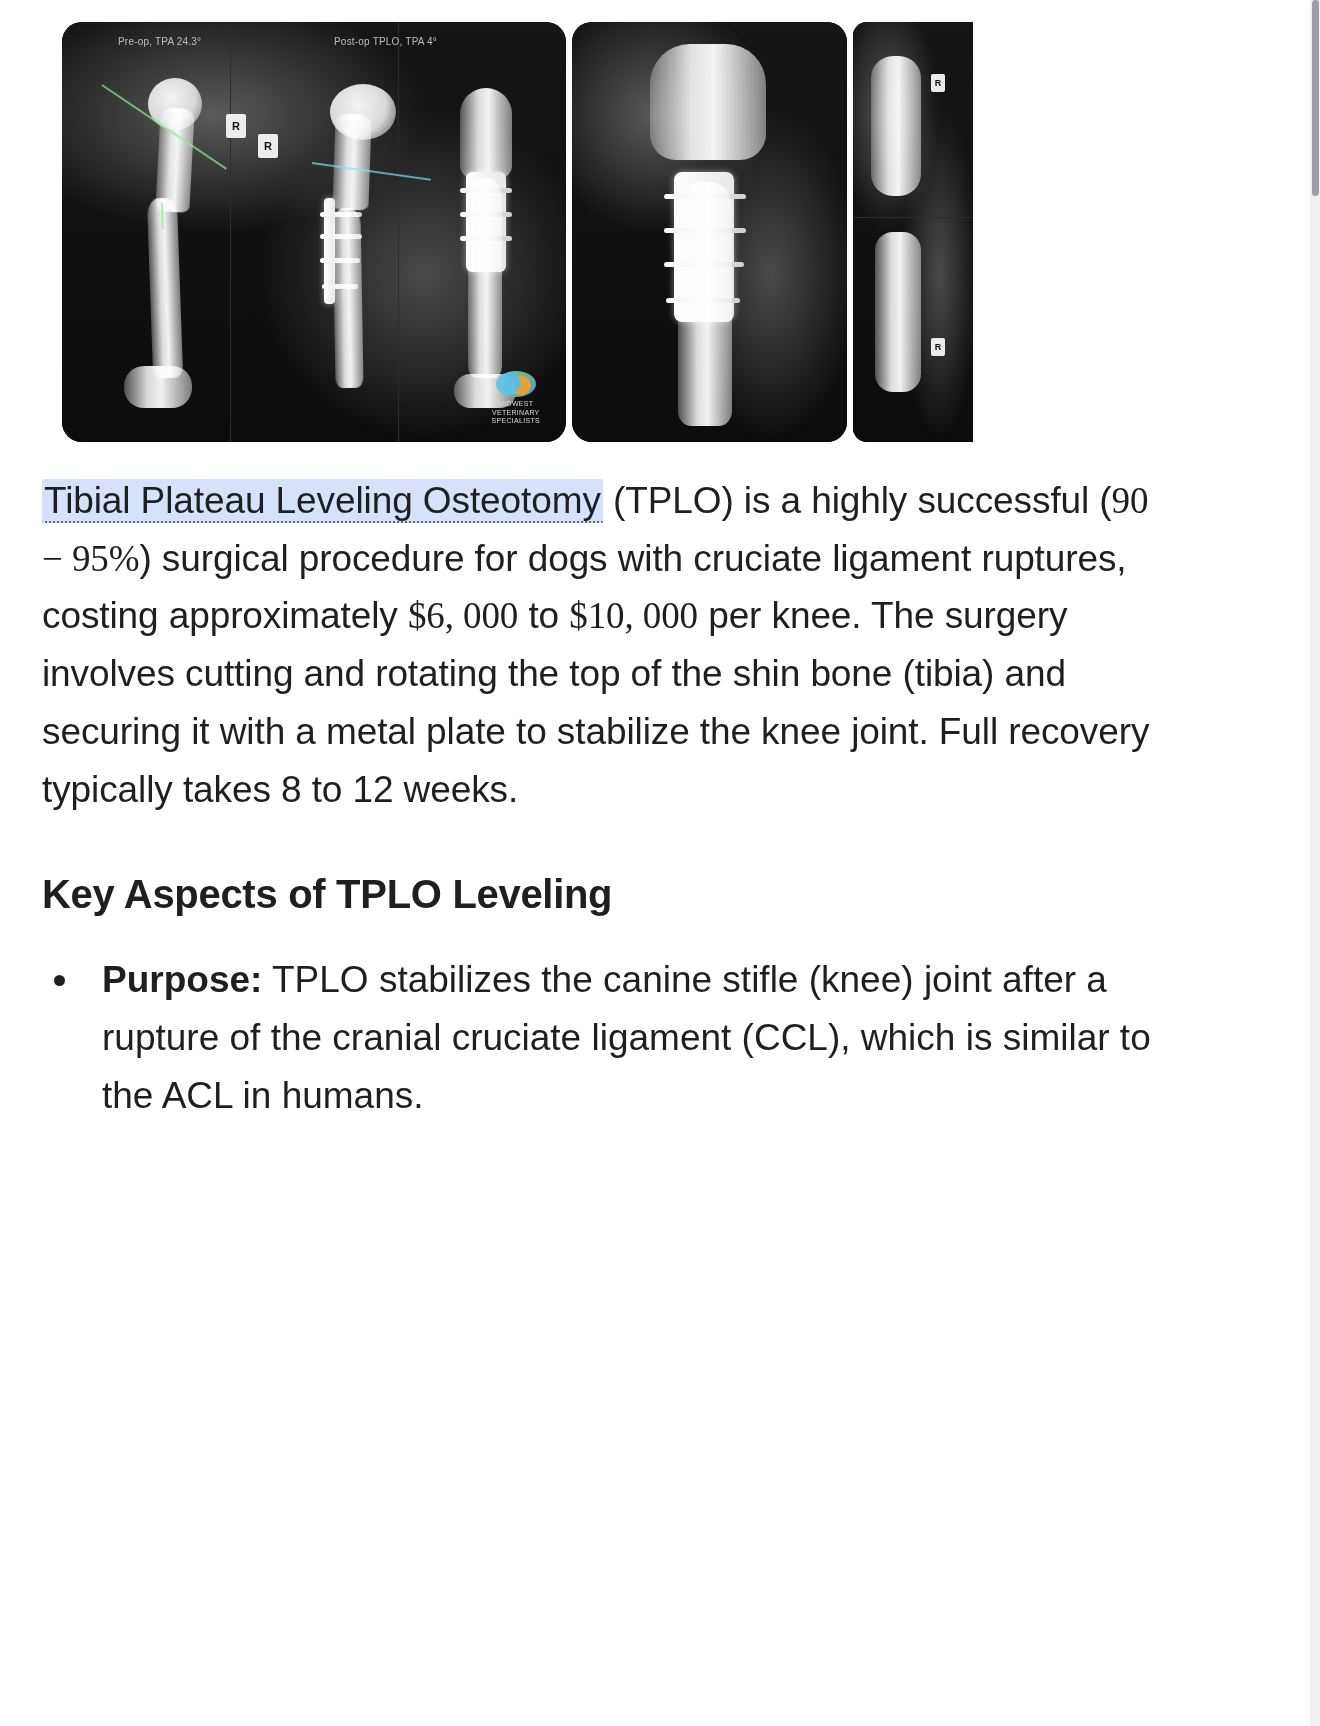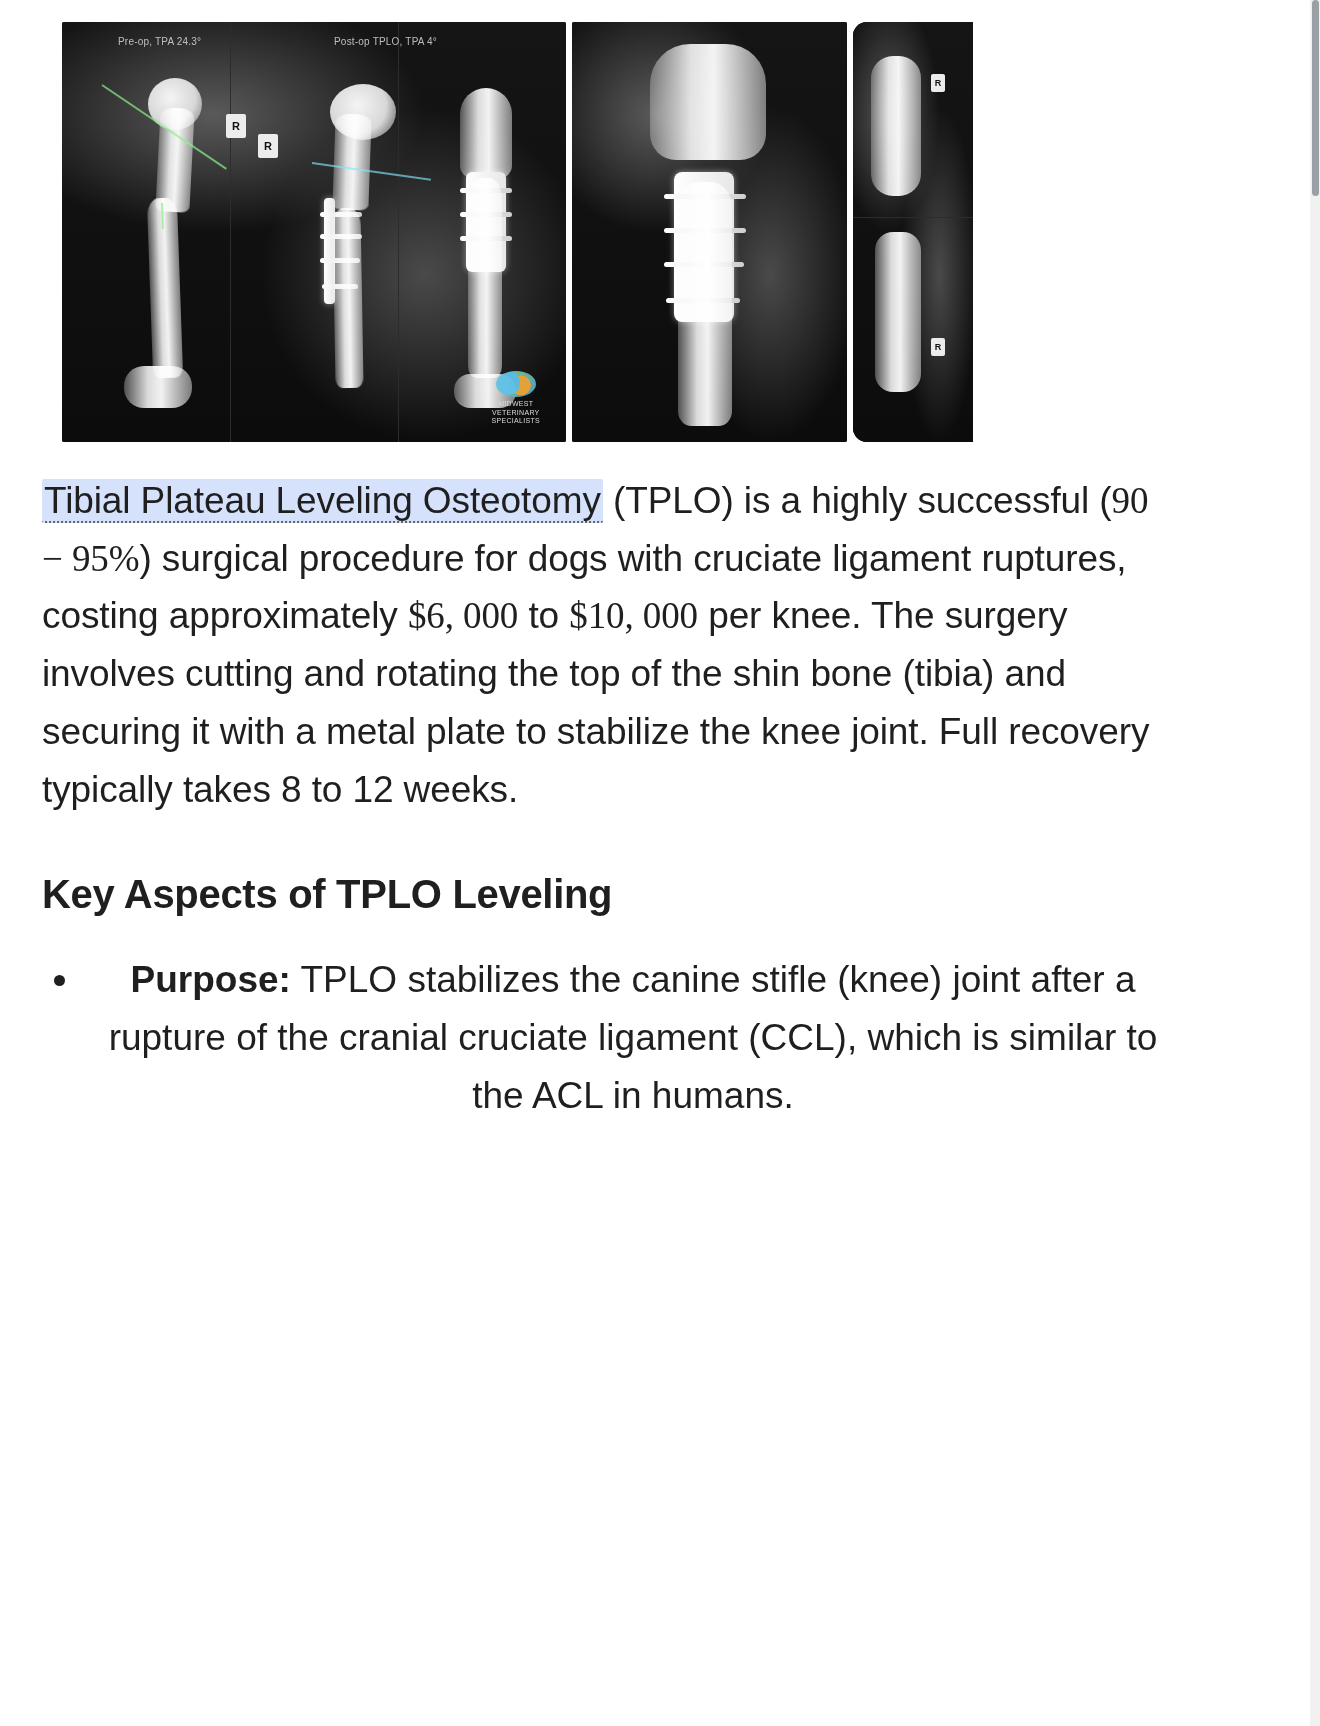--- a/index.html
+++ b/index.html
@@ -23,21 +23,21 @@
     left: 62px;
     width: 1196px;
     height: 420px;
     display: flex;
     gap: 6px;
     align-items: stretch;
   }
   .xray-card {
     position: relative;
     background: #0a0a0a;
-    border-radius: 2px;
+    border-radius: 20px;
     overflow: hidden;
     flex: 0 0 auto;
   }
   .xray-card.c1 { width: 504px; }
   .xray-card.c2 { width: 275px; }
   .xray-card.c3 { width: 275px; }
   .xray-card.c4 { width: 120px; border-radius: 14px 0 0 14px; }
 
   
   .bg-soft {
@@ -184,21 +184,20 @@
     font-size: 40px;
     font-weight: bold;
     margin: 54px 0 0 0;
     letter-spacing: -0.3px;
     color: #1f1f1f;
   }
   ul.bullets {
     margin: 34px 0 0 0;
     padding: 0;
     list-style: none;
-    text-align: center;
   }
   ul.bullets > li {
     position: relative;
     padding-left: 60px;
     margin-bottom: 40px;
     font-size: 37px;
     line-height: 1.56;
     color: #1f1f1f;
   }
   ul.bullets > li::before {

